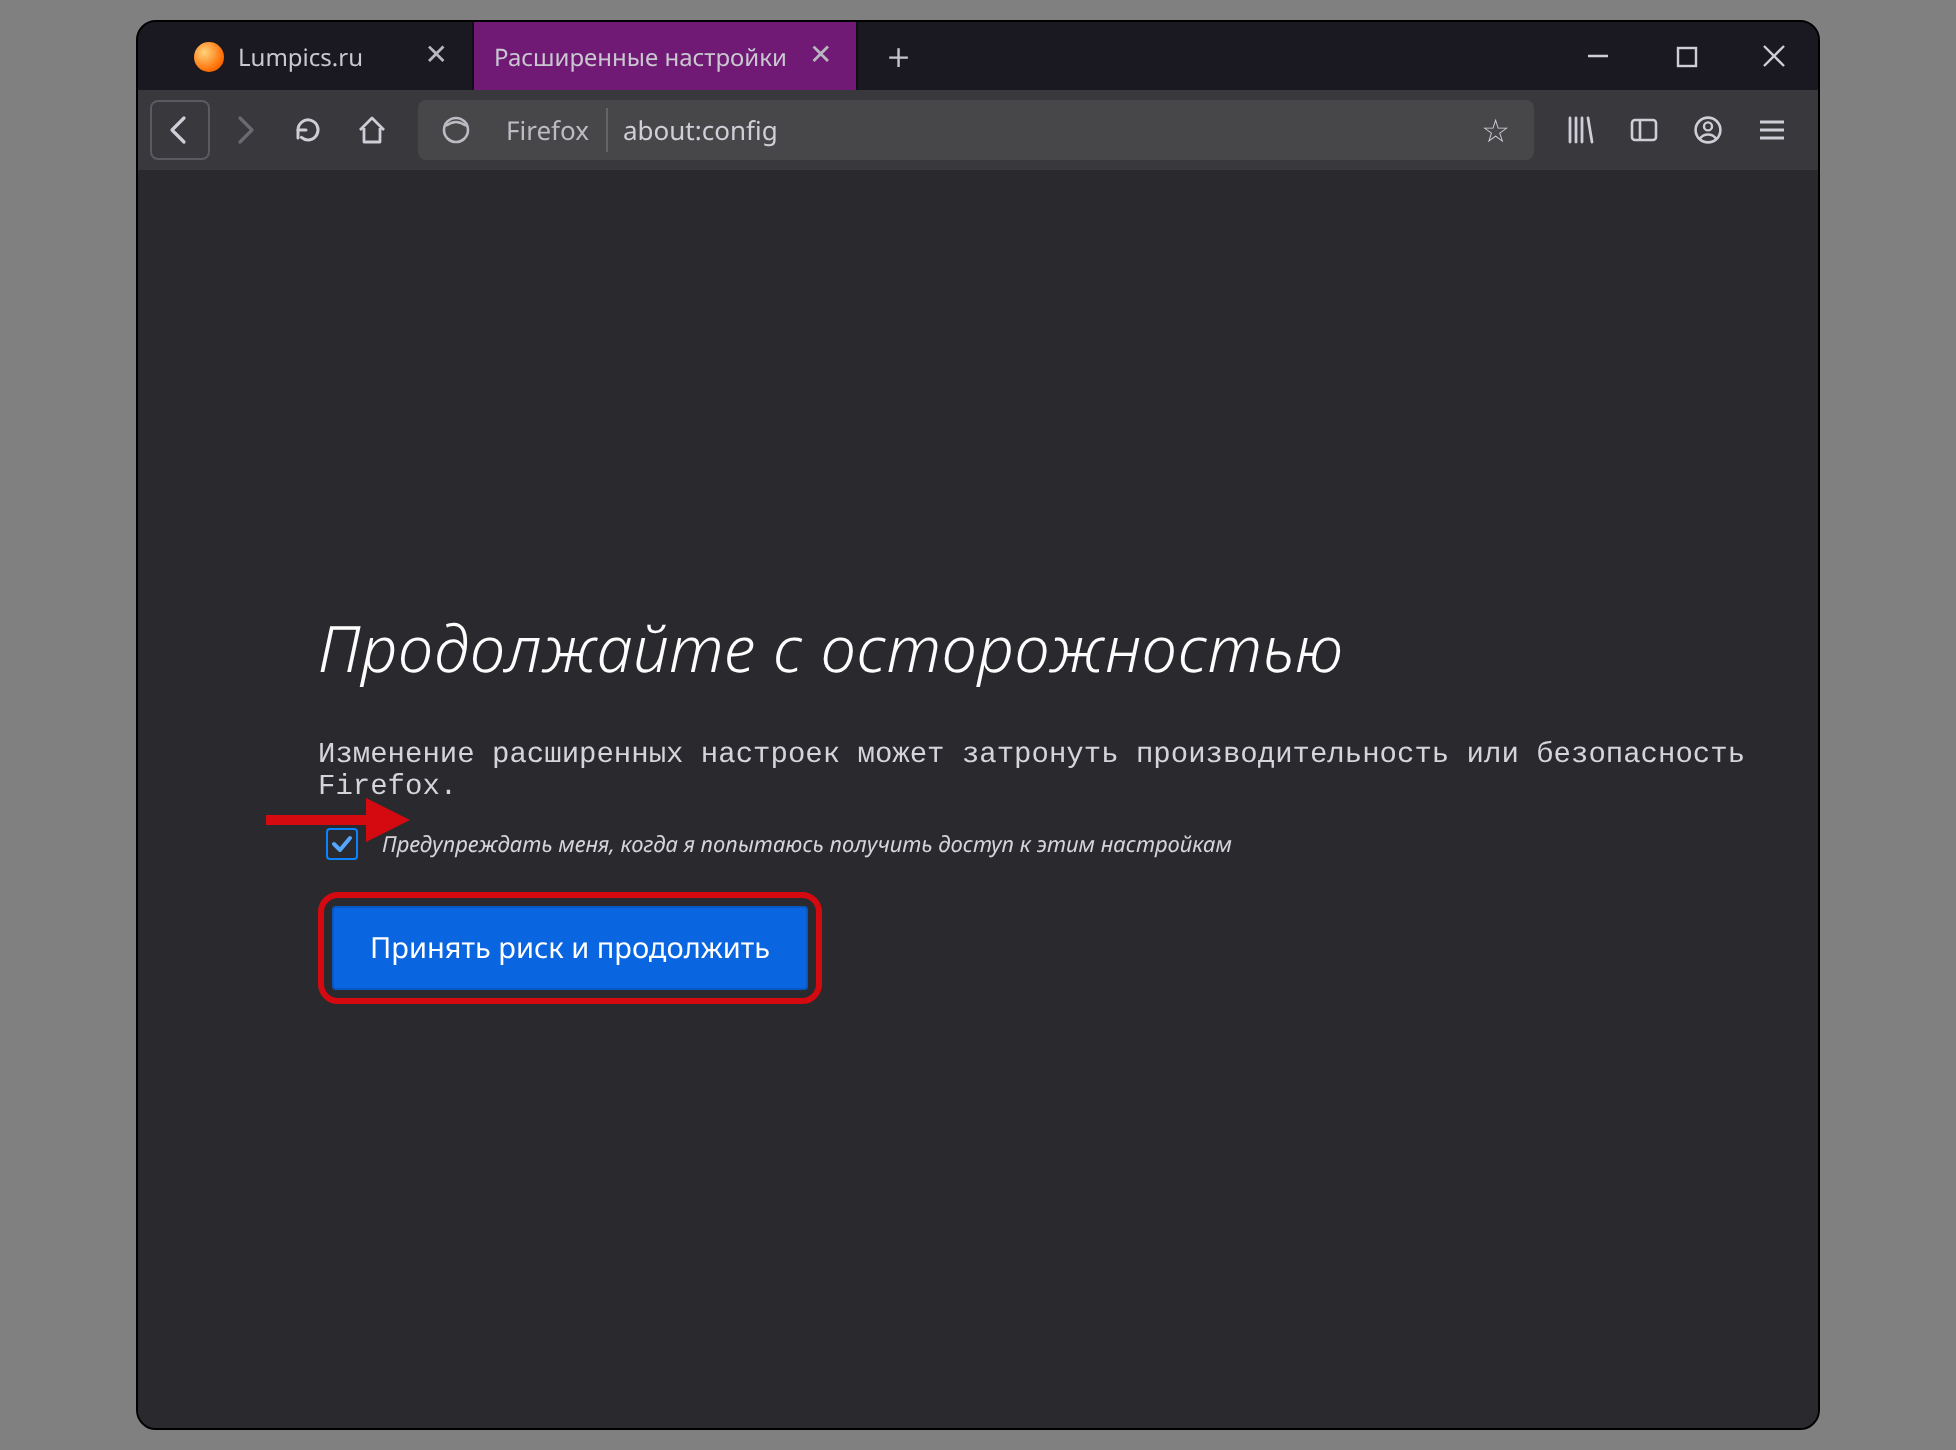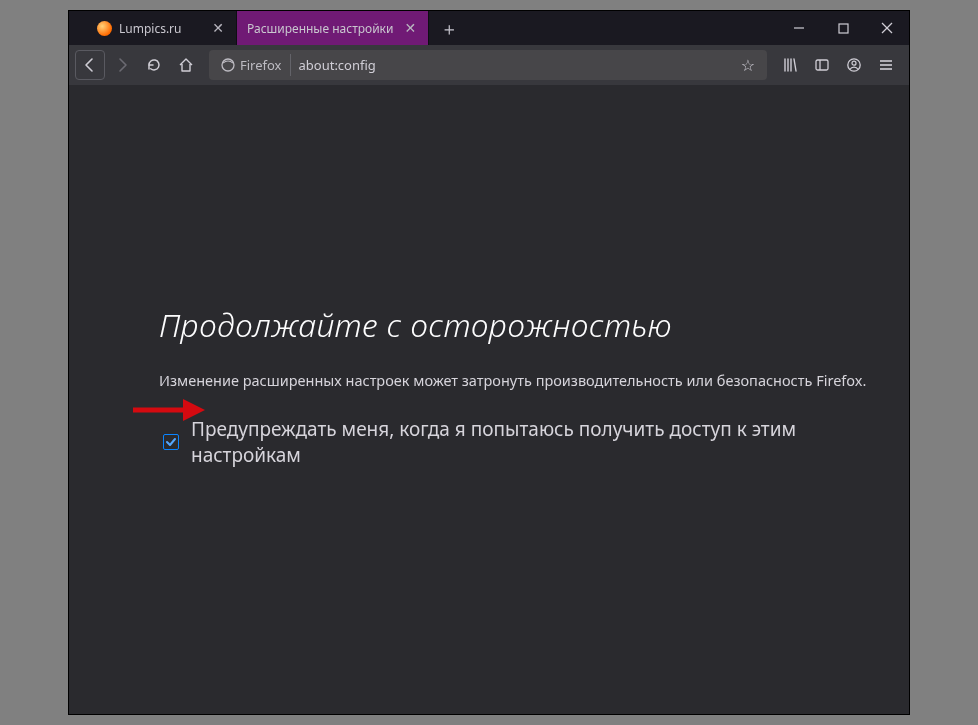--- a/index.html
+++ b/index.html
@@ -9,21 +9,21 @@
       background: #808080;
       display: flex;
       justify-content: center;
       align-items: flex-start;
     }
     .window {
       width: 842px;
       height: 705px;
       margin: 10px;
       background: #1c1b22;
-      border-radius: 0;
+      border-radius: 10px;
       overflow: hidden;
       position: relative;
       border: 1px solid #000;
     }
     
     .tabstrip {
       display: flex;
       align-items: center;
       height: 34px;
       background: #1a1921;
@@ -108,21 +108,21 @@
       margin: 0 6px;
       padding: 0 4px;
       color: #cfcdd5;
       font-size: 13px;
     }
     .urlbar .identity {
       display: flex; align-items: center;
       padding: 0 8px;
       height: 22px;
       border-right: 1px solid #636369;
-      gap: 5px;
+      gap: 18px;
       color: #bdbbc2;
     }
     .urlbar .url-text {
       padding-left: 8px;
       color: #d0ced6;
       flex: 1;
     }
     .urlbar .star {
       padding: 0 8px;
       color: #cfcdd5;
@@ -146,39 +146,41 @@
       font-weight: 300;
       font-size: 32px;
       letter-spacing: .3px;
       color: #fdfdfe;
       margin-bottom: 24px;
       font-style: italic;
     }
     .desc {
       font-size: 14.5px;
       color: #d6d4db;
-      margin-bottom: 26px;
+      margin-bottom: 12px;
+      font-family: Liberation Mono, monospace;
     }
     .check-row {
       display: flex; align-items: center;
       gap: 12px;
       margin-bottom: 16px;
       margin-left: 4px;
     }
     .checkbox {
       width: 16px; height: 16px;
       border: 1px solid #0a84ff;
       border-radius: 2px;
       background: #2a2a2e;
       display: flex; align-items: center; justify-content: center;
     }
     .checkbox svg { display: block; }
     .check-label {
-      font-size: 19px;
+      font-size: 11px;
       color: #d6d4db;
+      font-style: italic;
     }
     .btn-wrap {
       position: relative;
       display: inline-block;
       margin-left: 0px;
       padding: 4px;
       border: 3px solid #d40a10;
       border-radius: 10px;
     }
     .accept-btn {
@@ -318,16 +320,19 @@
 
     <div class="check-row">
       <span class="checkbox">
         <svg width="12" height="12" viewBox="0 0 12 12">
             <path d="M2 6 L5 9 L10 3" fill="none" stroke="#53a7ff" stroke-width="2" stroke-linecap="round" stroke-linejoin="round"></path>
           </svg>
       </span>
       <span class="check-label">Предупреждать меня, когда я попытаюсь получить доступ к этим настройкам</span>
     </div>
 
+    <div class="btn-wrap">
+      <button class="accept-btn">Принять риск и продолжить</button>
+    </div>
 
   </div>
 
 </div>
 
 </body></html>

